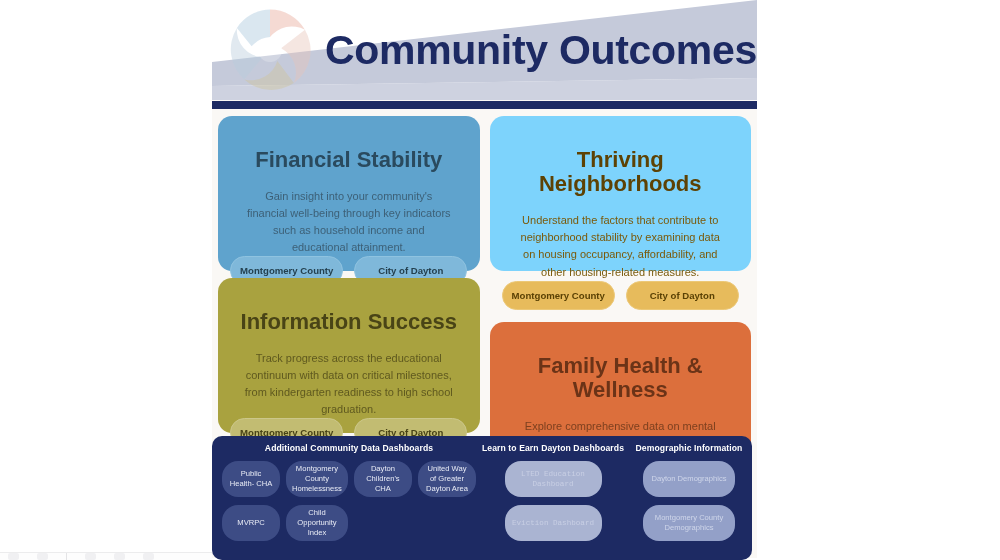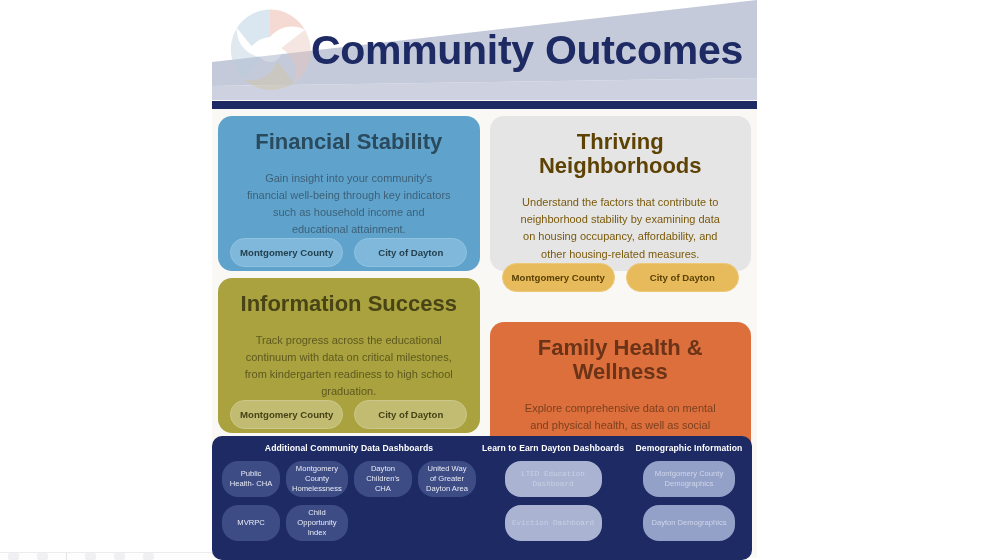--- a/index.html
+++ b/index.html
@@ -43,21 +43,21 @@
     width: 92px; height: 92px;
     opacity: 0.42;
   }
   .header-title {
     position: absolute;
     left: 0; top: 0;
     width: 545px; height: 100px;
     display: flex;
     align-items: center;
     justify-content: flex-end;
-    padding-right: 14px;
+    padding-right: 0;
     font-size: 41px;
     font-weight: bold;
     color: #1d2a63;
     letter-spacing: -0.3px;
     white-space: nowrap;
   }
   .header-rule {
     position: absolute;
     left: 0px; top: 101px;
     width: 545px; height: 8px;
@@ -68,21 +68,21 @@
   .cards {
     position: absolute;
     left: 6px; top: 116px;
     width: 533px;
     display: grid;
     grid-template-columns: 1fr 1fr;
     grid-gap: 7px 10px;
   }
   .card {
     border-radius: 14px;
-    padding: 14px 12px 12px 12px;
+    padding: 32px 12px 12px 12px;
     display: flex;
     flex-direction: column;
     align-items: center;
     height: 155px;
   }
   .card-title {
     font-size: 22px;
     font-weight: bold;
     text-align: center;
     line-height: 1.1;
@@ -112,21 +112,21 @@
     font-weight: bold;
     cursor: pointer;
   }
 
   
   .card.financial { background: #5fa3cd; }
   .card.financial .card-title { color: #2a4a5e; }
   .card.financial .card-desc  { color: #3d6077; }
   .card.financial .card-btn   { background: #7fb8da; color: #24404f; border: 1px solid #8fc3e0; }
 
-  .card.thriving { background: #e5e5e5; }
+  .card.thriving { background: #7dd3fc; }
   .card.thriving .card-title { color: #5d4204; }
   .card.thriving .card-desc  { color: #7a5a0b; }
   .card.thriving .card-btn   { background: #e7bb5c; color: #5a4104; border: 1px solid #ecc877; }
 
   .card.educational { background: #a9a23f; }
   .card.educational .card-title { color: #494416; }
   .card.educational .card-desc  { color: #5f591f; }
   .card.educational .card-btn   { background: #c2bc72; color: #474216; border: 1px solid #ccc78a; }
 
   .card.familyhealth { background: #dc6f3c; margin-top: 44px; }
@@ -294,22 +294,22 @@
           <div class="panel-heading">Learn to Earn Dayton Dashboards</div>
           <div class="pill-grid">
             <div class="pill">LTED Education Dashboard</div>
             <div class="pill">Eviction Dashboard</div>
           </div>
         </div>
 
         <div class="panel-col col-c">
           <div class="panel-heading">Demographic Information</div>
           <div class="pill-grid">
+            <div class="pill">Dayton Demographics</div>
             <div class="pill">Montgomery County Demographics</div>
-            <div class="pill">Dayton Demographics</div>
           </div>
         </div>
 
       </div>
     </div>
 
   </div>
 
   <div class="bottom-strip">
     <div class="strip-chip"></div>

